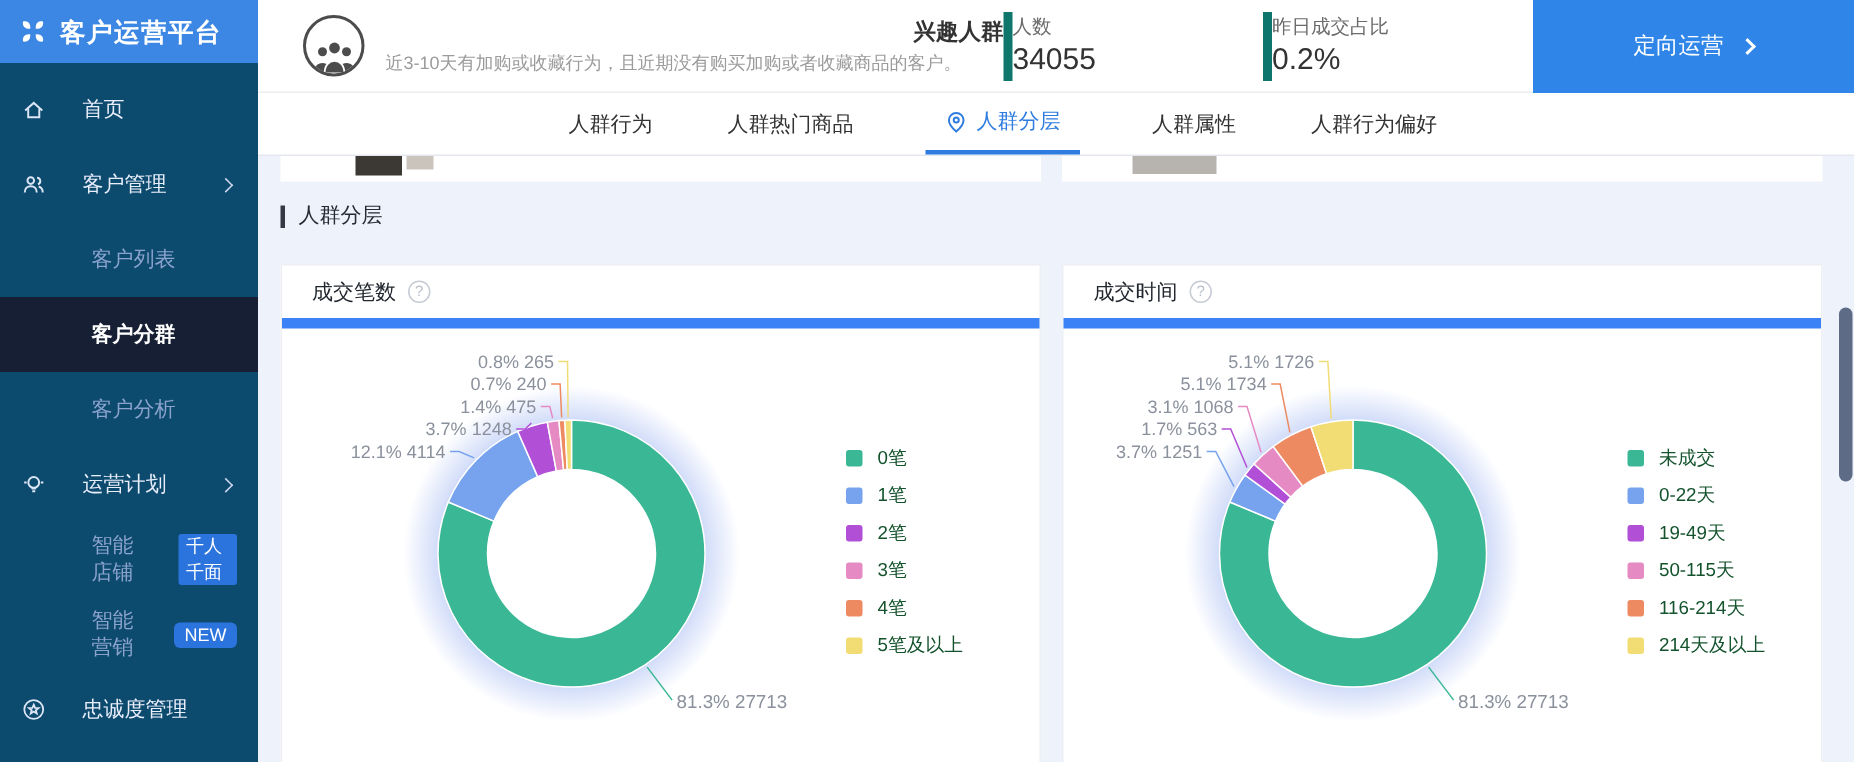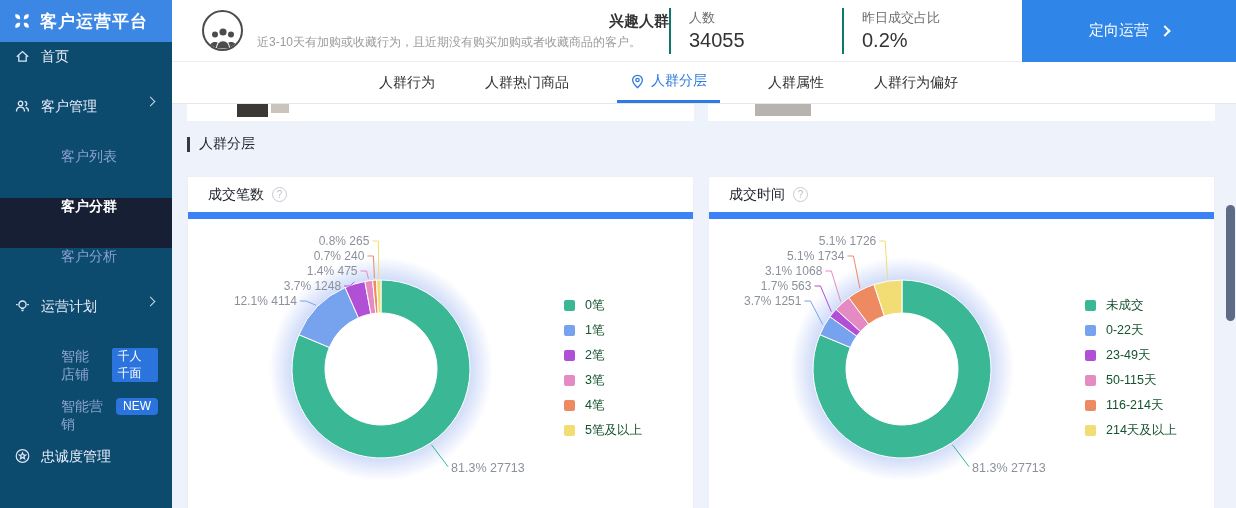--- a/index.html
+++ b/index.html
@@ -9,43 +9,43 @@
     font-family:"Liberation Sans","DejaVu Sans",sans-serif;
     background:#eef2fa;
   }
   .app { position:relative; width:1236px; height:508px; display:flex; }
 
   
   .sidebar { width:172px; height:508px; background:#0c4a6e; flex-shrink:0; z-index:3; }
   .logo { height:42px; background:#3d87e4; display:flex; align-items:center; padding-left:11px; gap:7px;
           color:#fff; font-size:17px; font-weight:bold; letter-spacing:1px; }
   .nav { padding-top:6px; }
-  .nav-item { height:50px; display:flex; align-items:flex-start; padding:0 14px;
-              color:#e9eefb; font-size:14px; cursor:pointer; }
+  .nav-item { height:50px; display:flex; align-items:center; padding:0 14px;
+              color:#e9eefb; font-size:14px; cursor:pointer;gap:14px; }
   .nav-item .ico { width:18px; margin-right:9px; display:flex; align-items:center; }
   .nav-item.sub { padding-left:61px; color:#8ba3cd; }
   .nav-item.active { background:#161f33; color:#ffffff; font-weight:bold; }
   .chev { margin-left:auto; width:7px; height:7px; border-right:1.5px solid #cdd8ee;
           border-top:1.5px solid #cdd8ee; transform:rotate(45deg); margin-right:4px; }
   .badge { margin-left:10px; background:#2b74dd; color:#fff; font-size:12px; line-height:17px;
            padding:0 5px; border-radius:2px; font-weight:normal; }
   .badge.round { border-radius:4px; padding:0 7px; }
 
   
   .main { flex:1; display:flex; flex-direction:column; position:relative; }
 
   .topbar { height:62px; background:#fff; display:flex; align-items:center;
             border-bottom:1px solid #ebedf0; flex-shrink:0; }
   .group-icon { margin-left:30px; width:41px; height:41px; border:2.5px solid #4c4c4c;
                 border-radius:50%; flex-shrink:0; display:flex; align-items:flex-end; justify-content:center;
                 overflow:hidden; background:#fff; }
   .group-info { margin-left:14px; width:412px; }
   .group-title { font-size:15px; color:#333; font-weight:bold; margin-bottom:3px;text-align:right; }
   .group-desc { font-size:12px; color:#9b9b9b; line-height:16px; }
-  .stat { padding-left:18px; border-left:2px solid #0f766e; height:46px;
+  .stat { border-left:6px solid #0f766e; height:46px;
           display:flex; flex-direction:column; justify-content:center; }
   .stat.s1 { width:173px; }
   .stat.s2 { width:170px; }
   .stat-label { font-size:13px; color:#6b6b6b; margin-bottom:2px; }
   .stat-value { font-size:20px; color:#333; }
   .cta { margin-left:auto; width:214px; height:62px; background:#2f86e8; color:#fff; font-size:15px;
          display:flex; align-items:center; justify-content:center; gap:12px; cursor:pointer; }
   .chev-w { width:8px; height:8px; border-right:2px solid #fff; border-top:2px solid #fff;
             transform:rotate(45deg); }
 
@@ -340,21 +340,21 @@
               <li>
        <span class="sw" style="background:#3ab795"></span>
        <span class="lb">未成交</span>
      </li>
               <li>
        <span class="sw" style="background:#76a2ee"></span>
        <span class="lb">0-22天</span>
      </li>
               <li>
        <span class="sw" style="background:#b14fd6"></span>
-       <span class="lb">23-49天</span>
+       <span class="lb">19-49天</span>
      </li>
               <li>
        <span class="sw" style="background:#e68ac3"></span>
        <span class="lb">50-115天</span>
      </li>
               <li>
        <span class="sw" style="background:#ed8a62"></span>
        <span class="lb">116-214天</span>
      </li>
               <li>

